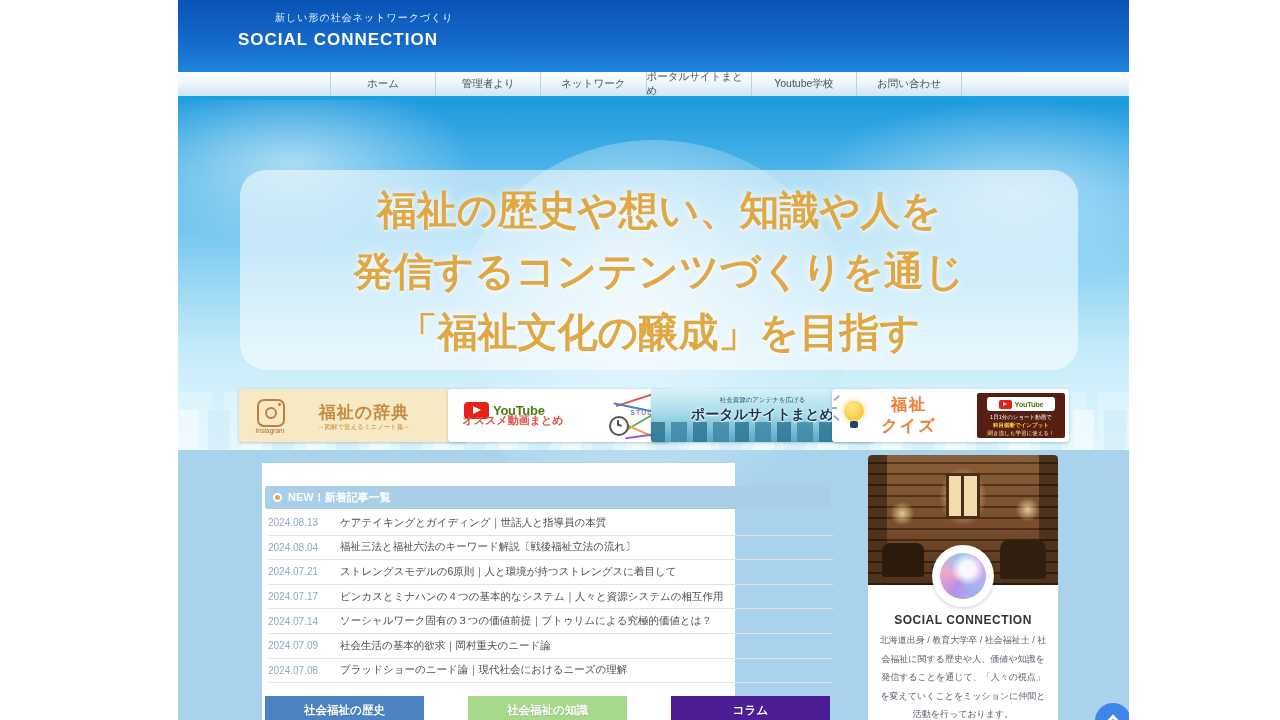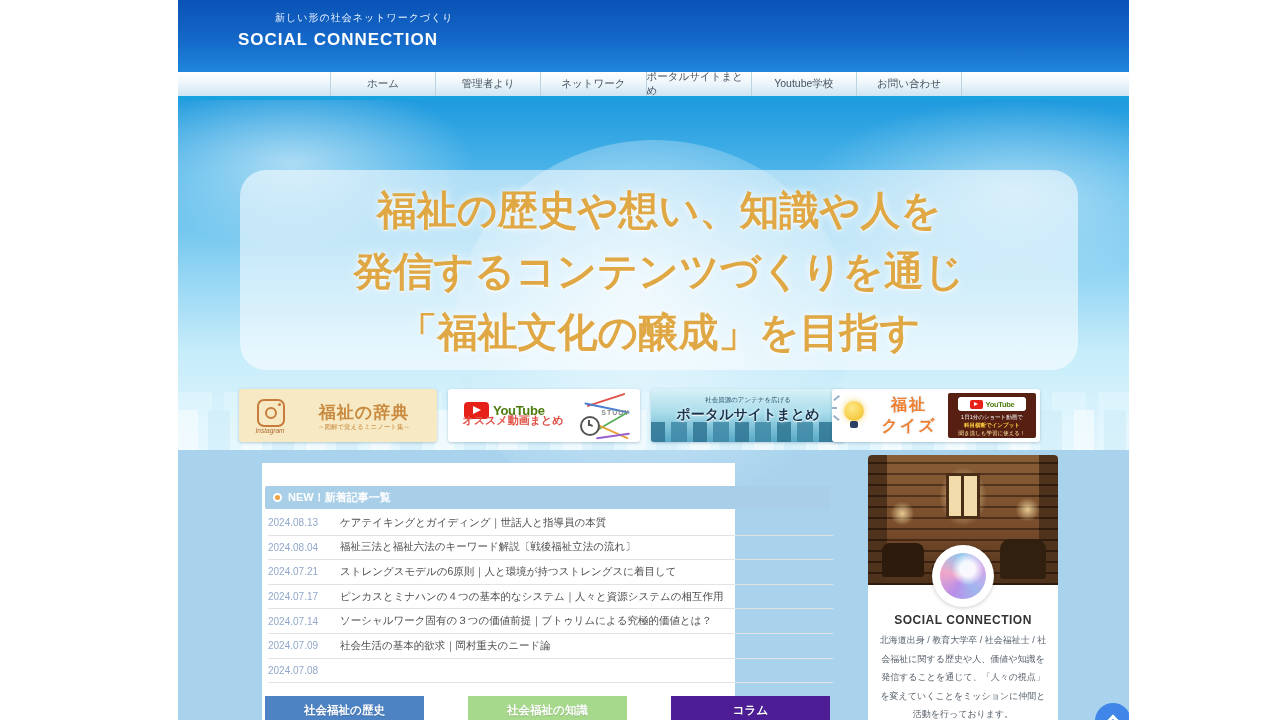--- a/index.html
+++ b/index.html
@@ -34,21 +34,21 @@
       repeating-linear-gradient(90deg, rgba(255,255,255,.65) 0 20px, rgba(255,255,255,0) 20px 30px, rgba(205,235,248,.7) 30px 52px, rgba(255,255,255,0) 52px 64px),
       repeating-linear-gradient(90deg, rgba(235,250,255,.5) 0 34px, rgba(255,255,255,0) 34px 46px);
     background-size:100% 40px,100% 58px;background-position:bottom,bottom;background-repeat:repeat-x;}
   .hero-overlay{position:absolute;left:62px;top:70px;width:838px;height:200px;border-radius:26px;
     background:rgba(255,255,255,.55);}
   .hero-text{position:absolute;left:0;top:9px;width:100%;text-align:center;
     font-family:"DejaVu Serif","Liberation Serif",serif;font-weight:bold;font-size:40px;line-height:61px;
     color:#dfa845;text-shadow:0 0 8px rgba(255,255,255,.95),0 1px 2px rgba(255,255,255,.8);}
 
   
-  .banner{position:absolute;top:389px;height:53px;border-radius:3px;box-shadow:0 1px 3px rgba(0,60,100,.25);overflow:hidden;cursor:pointer;}
+  .banner{position:absolute;top:389px;height:53px;border-radius:3px;box-shadow:0 1px 3px rgba(0,60,100,.25);overflow:hidden;cursor:pointer;padding-left:29px;}
   .banner-dict{left:61px;width:198px;background:#f6e9c3;}
   .ig-icon{position:absolute;left:18px;top:10px;width:24px;height:24px;border:2px solid #c87b3c;border-radius:7px;}
   .ig-icon::before{content:"";position:absolute;left:6px;top:6px;width:8px;height:8px;border:2px solid #c87b3c;border-radius:50%;}
   .ig-icon::after{content:"";position:absolute;right:2px;top:2px;width:3px;height:3px;background:#c87b3c;border-radius:50%;}
   .ig-word{position:absolute;left:6px;top:38px;width:50px;text-align:center;font-size:6.5px;font-style:italic;color:#b06a30;}
   .dict-title{position:absolute;left:58px;top:12px;width:134px;text-align:center;font-size:17px;font-weight:bold;color:#c98a3f;letter-spacing:1px;}
   .dict-sub{position:absolute;left:58px;top:34px;width:134px;text-align:center;font-size:6.5px;color:#c98a3f;}
   .banner-videos{left:270px;width:192px;background:#ffffff;}
   .yt-logo{position:absolute;left:16px;top:13px;display:flex;align-items:center;}
   .yt-play{width:25px;height:17px;background:#e62117;border-radius:4px;position:relative;margin-right:4px;}
@@ -254,20 +254,21 @@
       <div class="news-row">
         <span class="news-date">2024.07.14</span>
         <span class="news-title">ソーシャルワーク固有の３つの価値前提｜ブトゥリムによる究極的価値とは？</span>
       </div>
       <div class="news-row">
         <span class="news-date">2024.07.09</span>
         <span class="news-title">社会生活の基本的欲求｜岡村重夫のニード論</span>
       </div>
       <div class="news-row">
         <span class="news-date">2024.07.08</span>
+        <span class="news-title">ブラッドショーのニード論｜現代社会におけるニーズの理解</span>
       </div>
     </div>
     <div class="cat-row">
       <div class="cat-btn" style="background: rgb(77, 130, 195);">社会福祉の歴史</div>
       <div class="cat-btn" style="background: rgb(166, 217, 140);">社会福祉の知識</div>
       <div class="cat-btn" style="background: #4c1d95;">コラム</div>
     </div>
   </div>
 
   <div class="profile-card">

